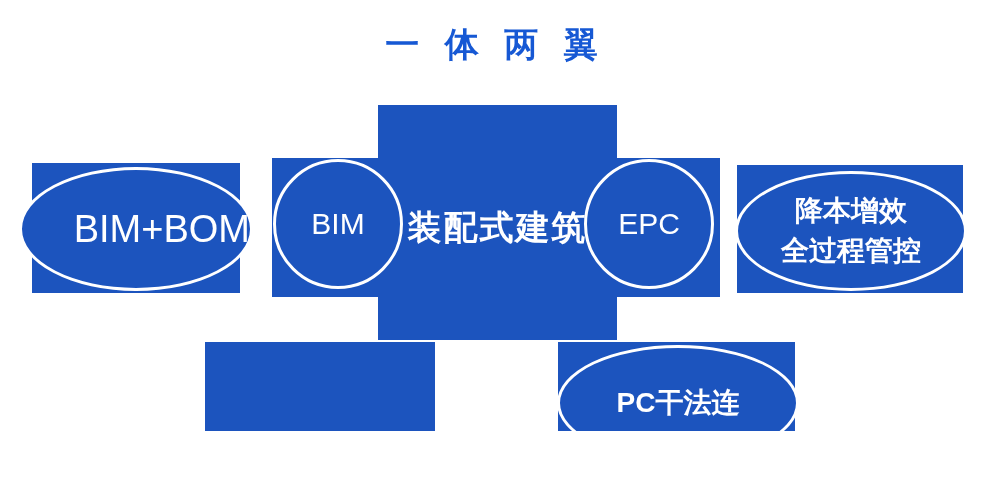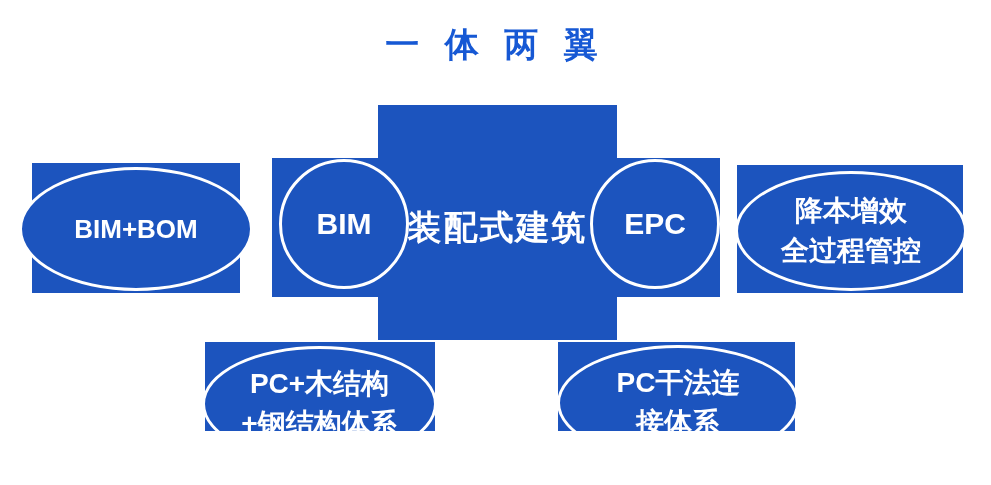--- a/index.html
+++ b/index.html
@@ -39,23 +39,23 @@
     text-align:center;
   }
   .label{
     position:absolute;
     display:flex;flex-direction:column;
     align-items:center;justify-content:center;
     color:var(--text-white);
     text-align:right;
   }
   .t-center{font-size:34px;font-weight:700;letter-spacing:2px;}
-  .t-node{font-size:30px;font-weight:700;margin-left:6px;}
+  .t-node{font-size:30px;font-weight:400;}
   .t-side{font-size:28px;font-weight:600;line-height:40px;}
-  .t-oneline{font-size:26px;font-weight:700;}
+  .t-oneline{font-size:38px;font-weight:400;align-items:flex-end;}
 
   
   .rect-band{left:272px;top:158px;width:448px;height:139px;}
   .rect-vbar{left:378px;top:105px;width:239px;height:235px;}
   .rect-left{left:32px;top:163px;width:208px;height:130px;}
   .rect-right{left:737px;top:165px;width:226px;height:128px;}
   .rect-bl{left:205px;top:342px;width:230px;height:121px;}
   .rect-br{left:558px;top:342px;width:237px;height:121px;}
 
   .el-left{left:19px;top:167px;width:234px;height:124px;}
@@ -92,27 +92,22 @@
 
   <div class="ellipse el-epc t-node">
     <span>EPC</span>
   </div>
 
   <div class="ellipse el-right t-side">
     <span>降本增效</span>
     <span>全过程管控</span>
   </div>
 
-  <div class="ellipse el-bl t-side">
-    <span>PC+木结构</span>
-    <span>+钢结构体系</span>
-  </div>
 
   <div class="ellipse el-br t-side">
     <span>PC干法连</span>
-    <span>接体系</span>
   </div>
 
   <div class="label lbl-center t-center">
     <span>装配式建筑</span>
   </div>
 
 </div>
 
 </body></html>

